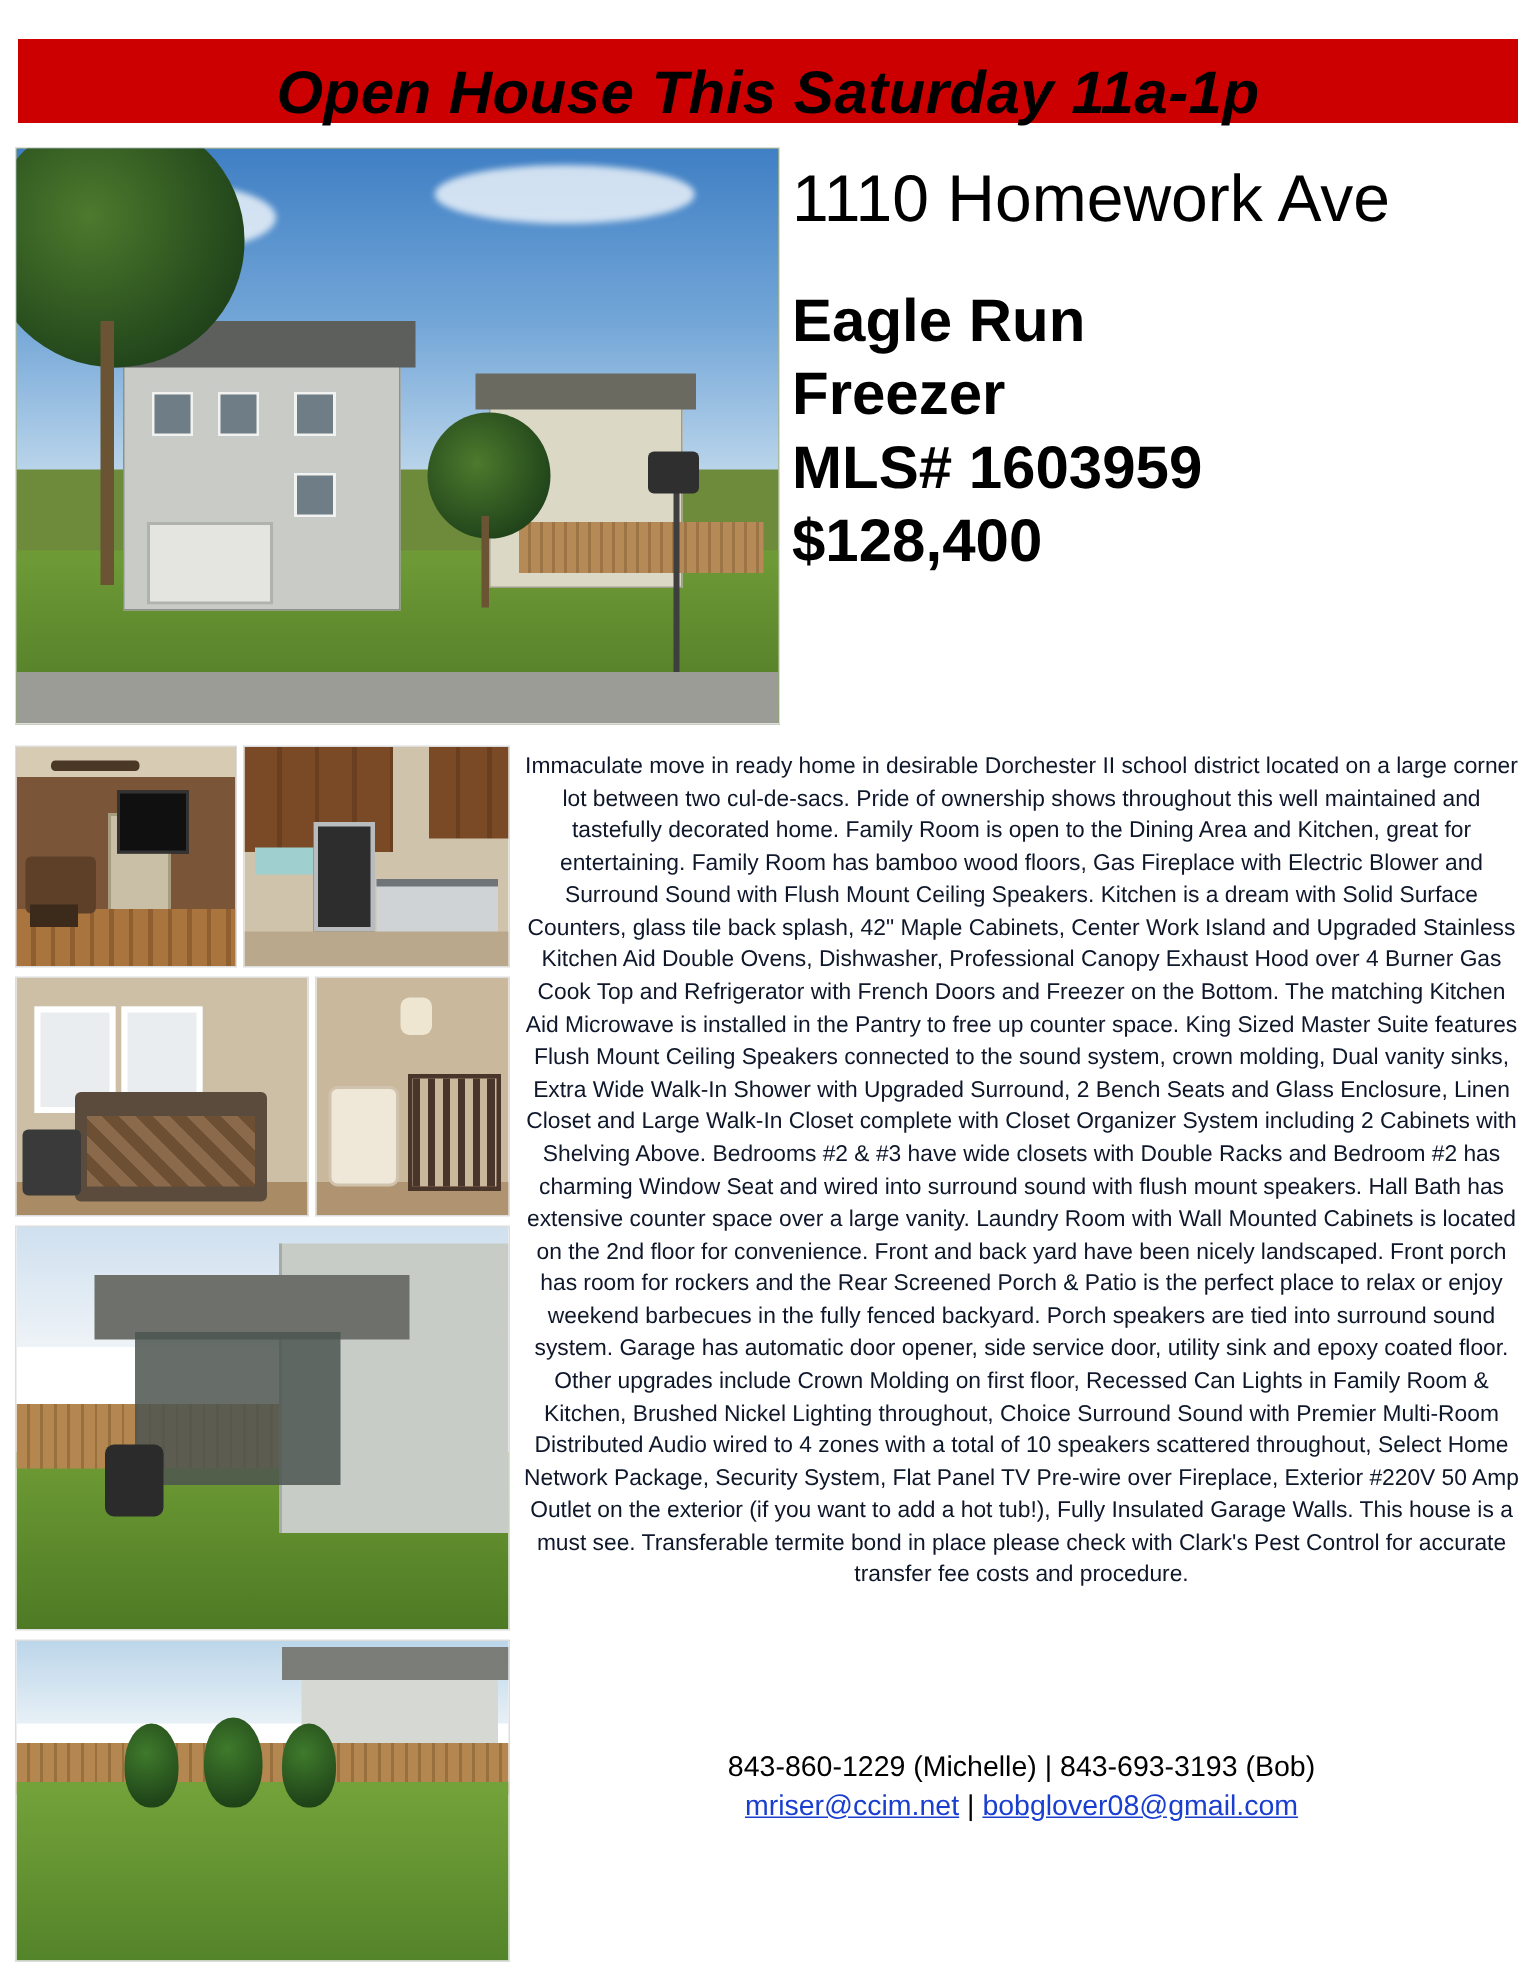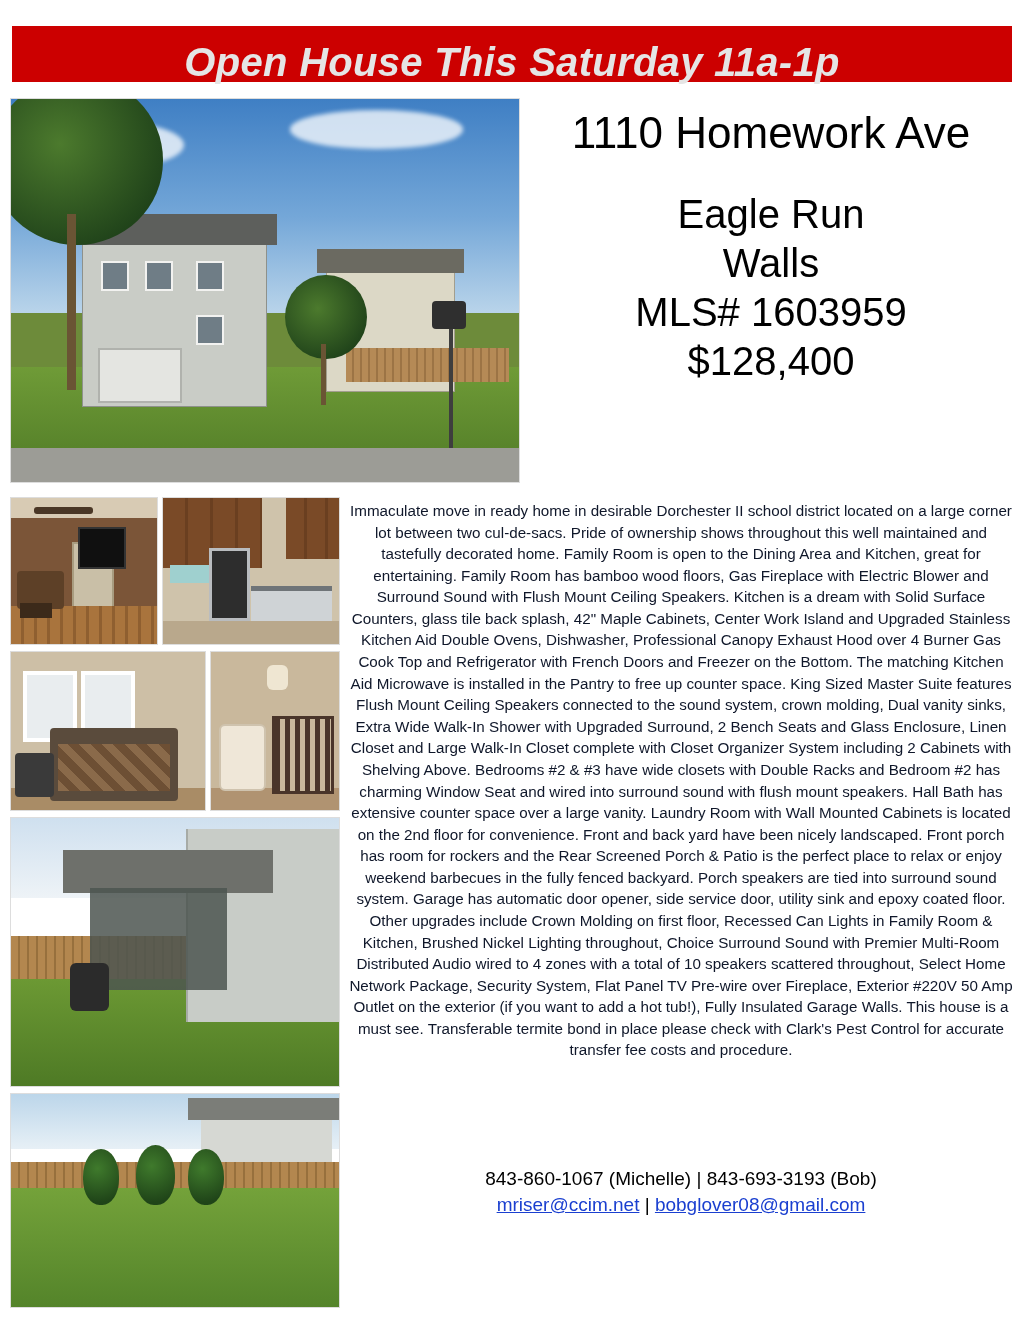--- a/index.html
+++ b/index.html
@@ -29,21 +29,21 @@
     top: 26px;
     left: 12px;
     width: 1000px;
     height: 56px;
     background: #cc0000;
     display: flex;
     align-items: center;
     justify-content: center;
   }
   .banner-text {
-    color: #e5e5e5;
+    color: #000000;
     font-style: italic;
     font-weight: bold;
     font-size: 40px;
     letter-spacing: 0.3px;
     white-space: nowrap;
     line-height: 1;
     margin-top: 16px;
   }
 
   
@@ -127,33 +127,33 @@
     right: 10.5%; bottom: 40%; width: 34px; height: 28px;
     background: #2f2f2f; border-radius: 4px;
   }
 
   
   .title-block {
     position: absolute;
     left: 528px;
     top: 110px;
     width: 486px;
-    text-align: center;
+    text-align: left;
   }
   .address {
     font-size: 44px;
     line-height: 1.05;
     font-weight: normal;
     margin: 0 0 34px 0;
     white-space: nowrap;
   }
   .sub-line {
     font-size: 40px;
     line-height: 1.22;
-    font-weight: normal;
+    font-weight: bold;
     margin: 0;
   }
 
   
   .thumb {
     position: absolute;
     overflow: hidden;
     border: 1px solid #ddd;
     box-sizing: border-box;
   }
@@ -300,21 +300,21 @@
     <div class="hero-trunk" style="left:11%;top:30%;width:9px;height:46%;"></div>
     <div class="hero-tree" style="left:54%;top:46%;width:16%;height:22%;"></div>
     <div class="hero-trunk" style="left:61%;top:64%;width:5px;height:16%;"></div>
     <div class="hero-pole"></div>
     <div class="hero-sign"></div>
   </div>
 
   <div class="title-block">
     <h1 class="address">1110 Homework Ave</h1>
     <div class="sub-line">Eagle Run</div>
-    <div class="sub-line">Walls</div>
+    <div class="sub-line">Freezer</div>
     <div class="sub-line">MLS# 1603959</div>
     <div class="sub-line">$128,400</div>
   </div>
 
   <div class="thumb t-livingroom">
     <div class="rm-wall"></div>
     <div class="rm-ceil"></div>
     <div class="rm-fan"></div>
     <div class="rm-fire"></div>
     <div class="rm-tv"></div>
@@ -369,21 +369,21 @@
     <div class="by-grass"></div>
     <div class="by-shrub" style="left:22%;top:26%;width:11%;height:26%;"></div>
     <div class="by-shrub" style="left:38%;top:24%;width:12%;height:28%;"></div>
     <div class="by-shrub" style="left:54%;top:26%;width:11%;height:26%;"></div>
   </div>
 
   <div class="description">Immaculate move in ready home in desirable Dorchester II school district located on a large corner lot between two cul-de-sacs. Pride of ownership shows throughout this well maintained and tastefully decorated home. Family Room is open to the Dining Area and Kitchen, great for entertaining. Family Room has bamboo wood floors, Gas Fireplace with Electric Blower and Surround Sound with Flush Mount Ceiling Speakers. Kitchen is a dream with Solid Surface Counters, glass tile back splash, 42" Maple Cabinets, Center Work Island and Upgraded Stainless Kitchen Aid Double Ovens, Dishwasher, Professional Canopy Exhaust Hood over 4 Burner Gas Cook Top and Refrigerator with French Doors and Freezer on the Bottom. The matching Kitchen Aid Microwave is installed in the Pantry to free up counter space. King Sized Master Suite features Flush Mount Ceiling Speakers connected to the sound system, crown molding, Dual vanity sinks, Extra Wide Walk-In Shower with Upgraded Surround, 2 Bench Seats and Glass Enclosure, Linen Closet and Large Walk-In Closet complete with Closet Organizer System including 2 Cabinets with Shelving Above. Bedrooms #2 &amp; #3 have wide closets with Double Racks and Bedroom #2 has charming Window Seat and wired into surround sound with flush mount speakers. Hall Bath has extensive counter space over a large vanity. Laundry Room with Wall Mounted Cabinets is located on the 2nd floor for convenience. Front and back yard have been nicely landscaped. Front porch has room for rockers and the Rear Screened Porch &amp; Patio is the perfect place to relax or enjoy weekend barbecues in the fully fenced backyard. Porch speakers are tied into surround sound system. Garage has automatic door opener, side service door, utility sink and epoxy coated floor. Other upgrades include Crown Molding on first floor, Recessed Can Lights in Family Room &amp; Kitchen, Brushed Nickel Lighting throughout, Choice Surround Sound with Premier Multi-Room Distributed Audio wired to 4 zones with a total of 10 speakers scattered throughout, Select Home Network Package, Security System, Flat Panel TV Pre-wire over Fireplace, Exterior #220V 50 Amp Outlet on the exterior (if you want to add a hot tub!), Fully Insulated Garage Walls. This house is a must see. Transferable termite bond in place please check with Clark's Pest Control for accurate transfer fee costs and procedure.</div>
 
   <div class="agents">
     <div class="agent-phones">
-      <span>843-860-1067 (Michelle)</span><span class="sep"> | </span><span>843-693-3193 (Bob)</span>
+      <span>843-860-1229 (Michelle)</span><span class="sep"> | </span><span>843-693-3193 (Bob)</span>
     </div>
     <div class="agent-emails">
       <span class="email-link">mriser@ccim.net</span><span class="sep"> | </span><span class="email-link">bobglover08@gmail.com</span>
     </div>
   </div>
 
   <div class="company">Matthew Ryan Company, 104 Berkeley Square, PMB 59, Goose Creek, 29445</div>
 
 </div>
 

